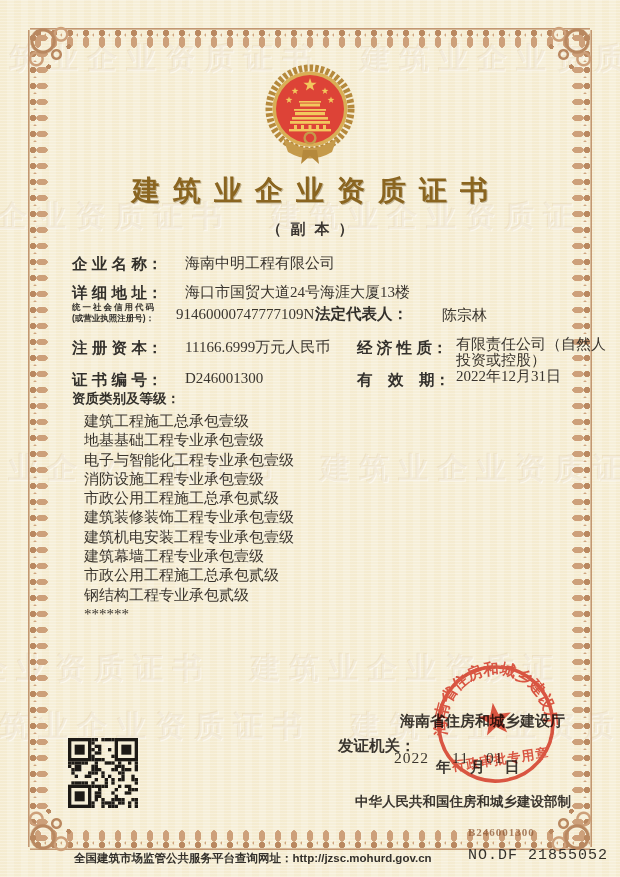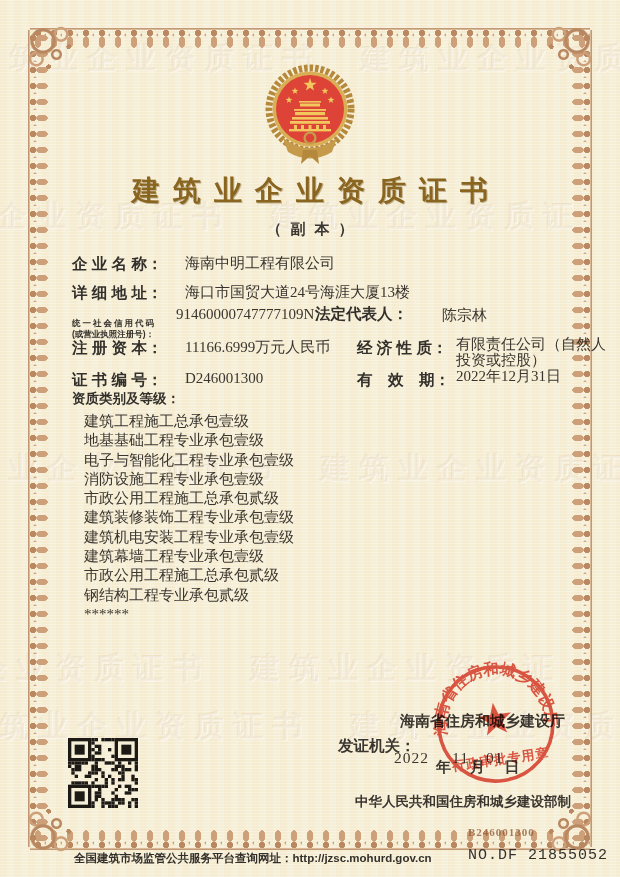--- a/index.html
+++ b/index.html
@@ -84,21 +84,21 @@
     font-family:"Liberation Sans", sans-serif; font-weight:bold;
     font-size:15.5px; color:#33302b; white-space:nowrap;text-align:right;
   }
   .val { font-size:15px; color:#3a352e; white-space:nowrap; }
   .row1 { top:0; }  .row2 { top:29px; }  .row3 { top:50px; }
   .row4 { top:84px; } .row5 { top:116px; }
   .pos { position:absolute; top:0; }
   .minilab {
     position:absolute; top:-2px; left:0; width:118px;
     font-family:"Liberation Sans", sans-serif; font-weight:bold;
-    font-size:8.5px; line-height:10.5px; color:#33302b; white-space:nowrap;margin-top:16px;
+    font-size:8.5px; line-height:10.5px; color:#33302b; white-space:nowrap;
   }
   .wrapval { white-space:normal; width:152px; line-height:16px; display:inline-block; }
 
   
   .qual { position:absolute; left:72px; top:390px; z-index:2; }
   .qual-heading {
     font-family:"Liberation Sans", sans-serif; font-weight:bold;
     font-size:13.5px; color:#33302b; margin-bottom:4px;
   }
   .qual-list { list-style:none; padding-left:12px; }

